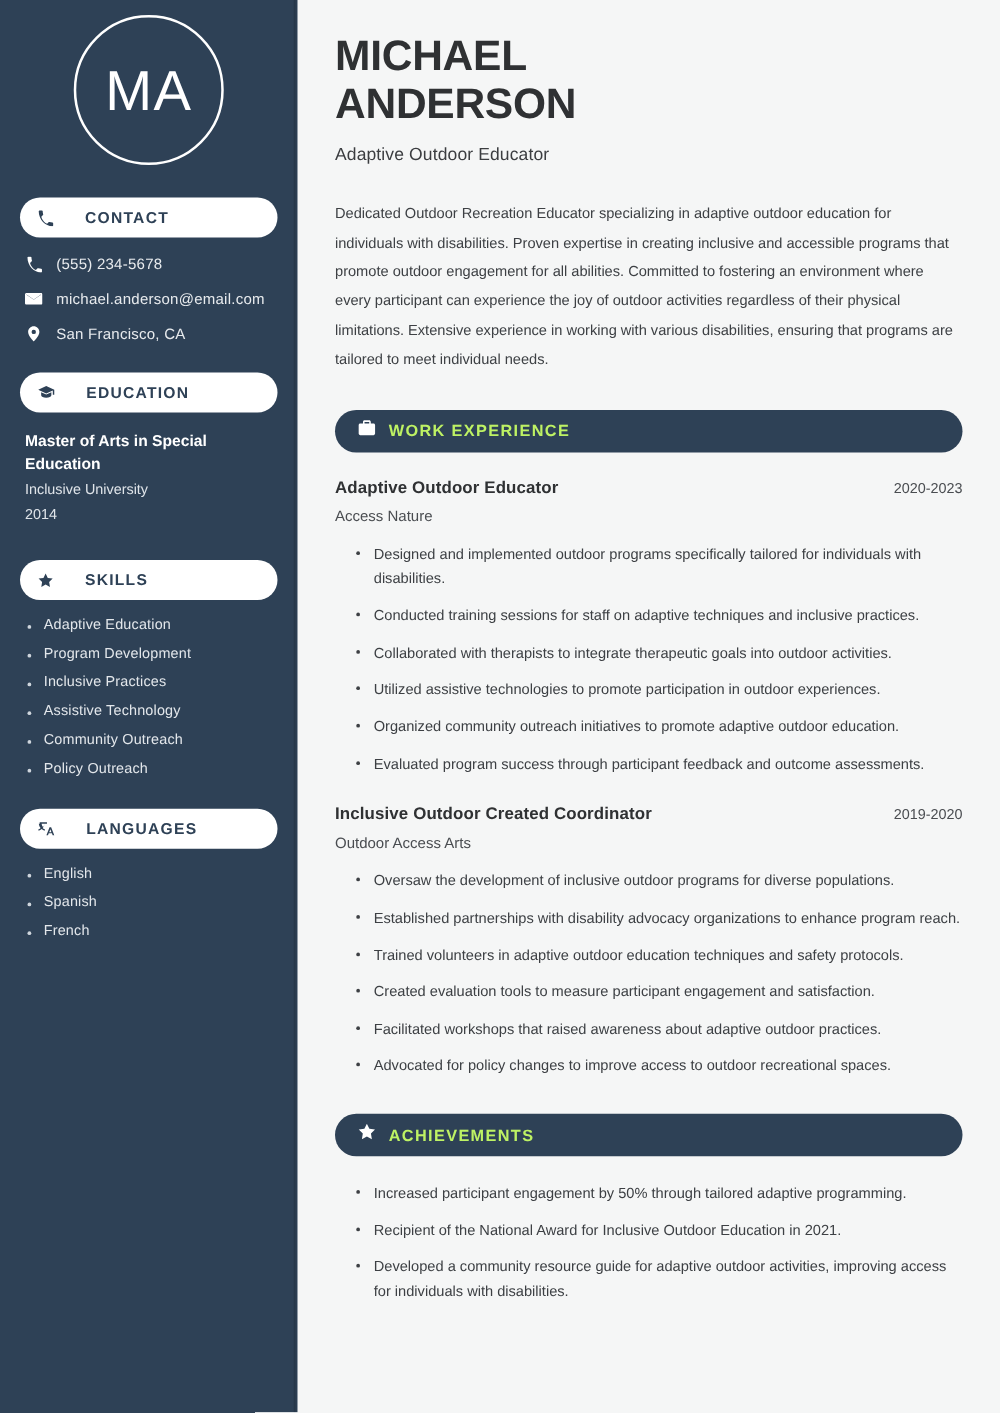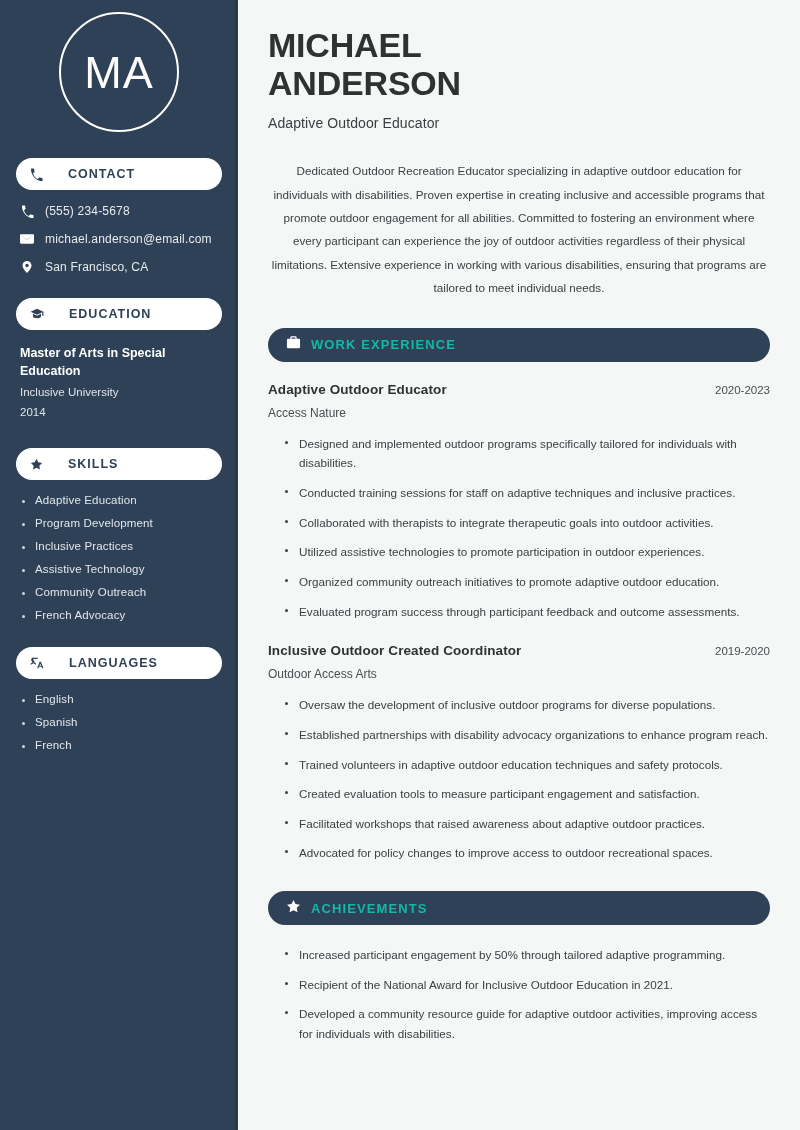--- a/index.html
+++ b/index.html
@@ -126,34 +126,34 @@
     font-size:14px;
     color:#3b3d40;
     margin-top:13px;
     letter-spacing:.1px;
   }
   .summary{
     margin-top:28px;
     font-size:11.7px;
     line-height:2.0;
     color:#3d4044;
-    text-align:center;
+    text-align:left;
   }
 
   .section-bar{
     background:#2e4156;
     border-radius:999px;
     height:34px;
     display:flex; align-items:center;
     gap:10px;
     padding:0 18px;
     margin:28px 0 20px 0;
   }
   .section-bar .bar-label{
-    color:#14b8a6;
+    color:#bef264;
     font-size:13px;
     font-weight:bold;
     letter-spacing:1.1px;
   }
   .section-bar .ico svg *{ fill:#ffffff; }
 
   .job{ margin-bottom:4px; }
   .job-head{
     display:flex; align-items:baseline; justify-content:space-between;
     gap:12px;
@@ -266,21 +266,21 @@
       </span>
       <span class="pill-label">SKILLS</span>
     </div>
 
     <ul class="side-list">
       <li>Adaptive Education</li>
       <li>Program Development</li>
       <li>Inclusive Practices</li>
       <li>Assistive Technology</li>
       <li>Community Outreach</li>
-      <li>French Advocacy</li>
+      <li>Policy Outreach</li>
     </ul>
 
     <div class="pill">
       <span class="ico">
         <svg width="14" height="14" viewBox="0 0 24 24">
           <path d="M1 2h10v2H7.6c-.3 2.4-1.2 4.4-2.5 5.9 1 .9 2.1 1.6 3.3 2.1l-.7 1.9c-1.5-.6-2.8-1.5-4-2.6-1.2 1.1-2.6 2-4.1 2.6L-1 12c1.2-.5 2.3-1.2 3.3-2.1C1 8.4.1 6.4-.2 4H1V2zm2.6 2c.3 1.9 1 3.5 2 4.7 1-1.2 1.7-2.8 2-4.7H3.6z" transform="translate(2,1)"></path>
           <path d="M16.5 10h2.2l4.3 11h-2.2l-1-2.7h-4.4l-1 2.7h-2.2l4.3-11zm1.1 2.7l-1.5 4h3l-1.5-4z"></path>
         </svg>
       </span>
       <span class="pill-label">LANGUAGES</span>

